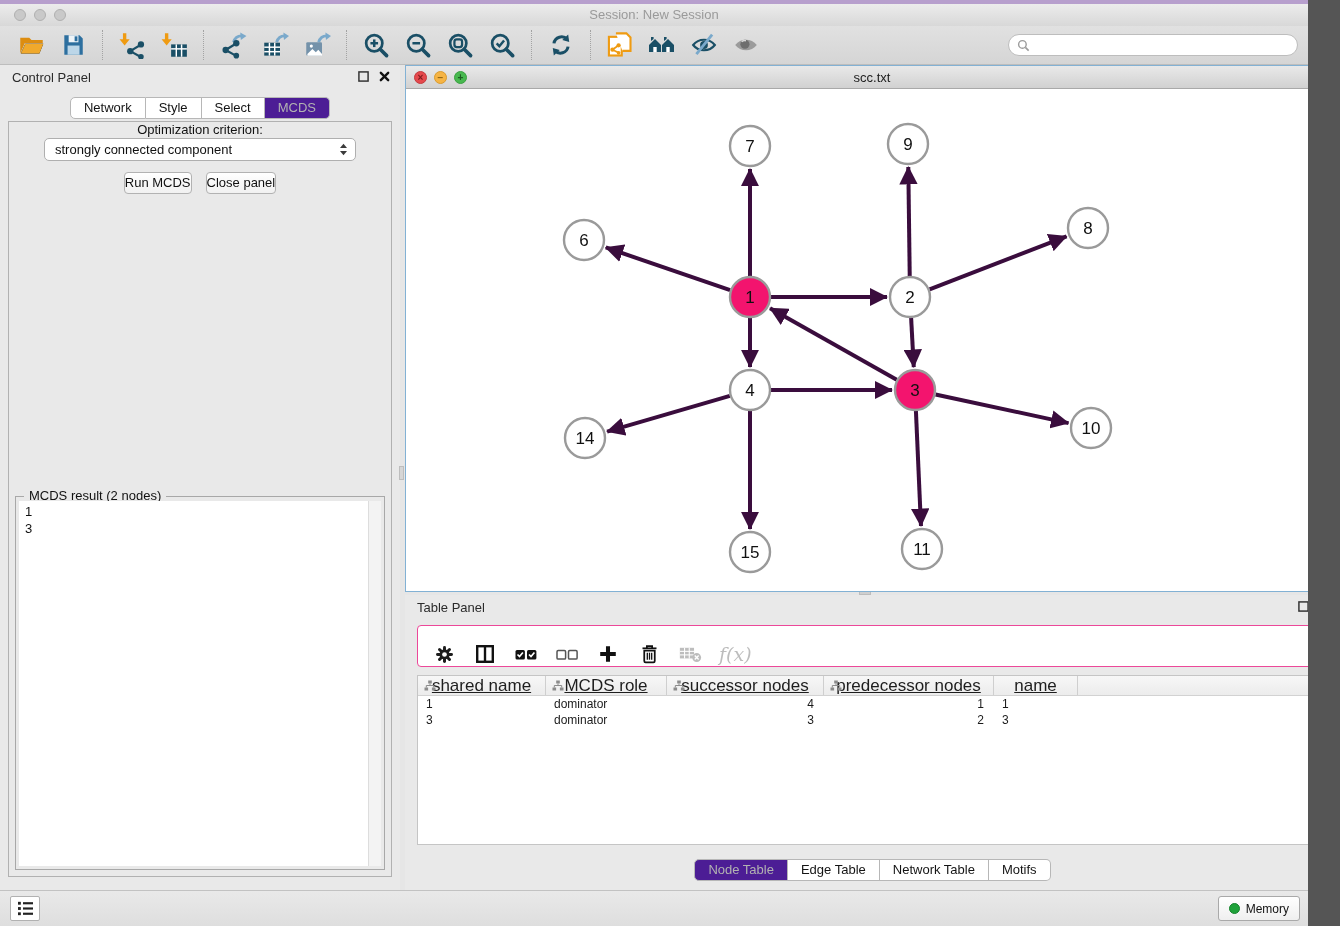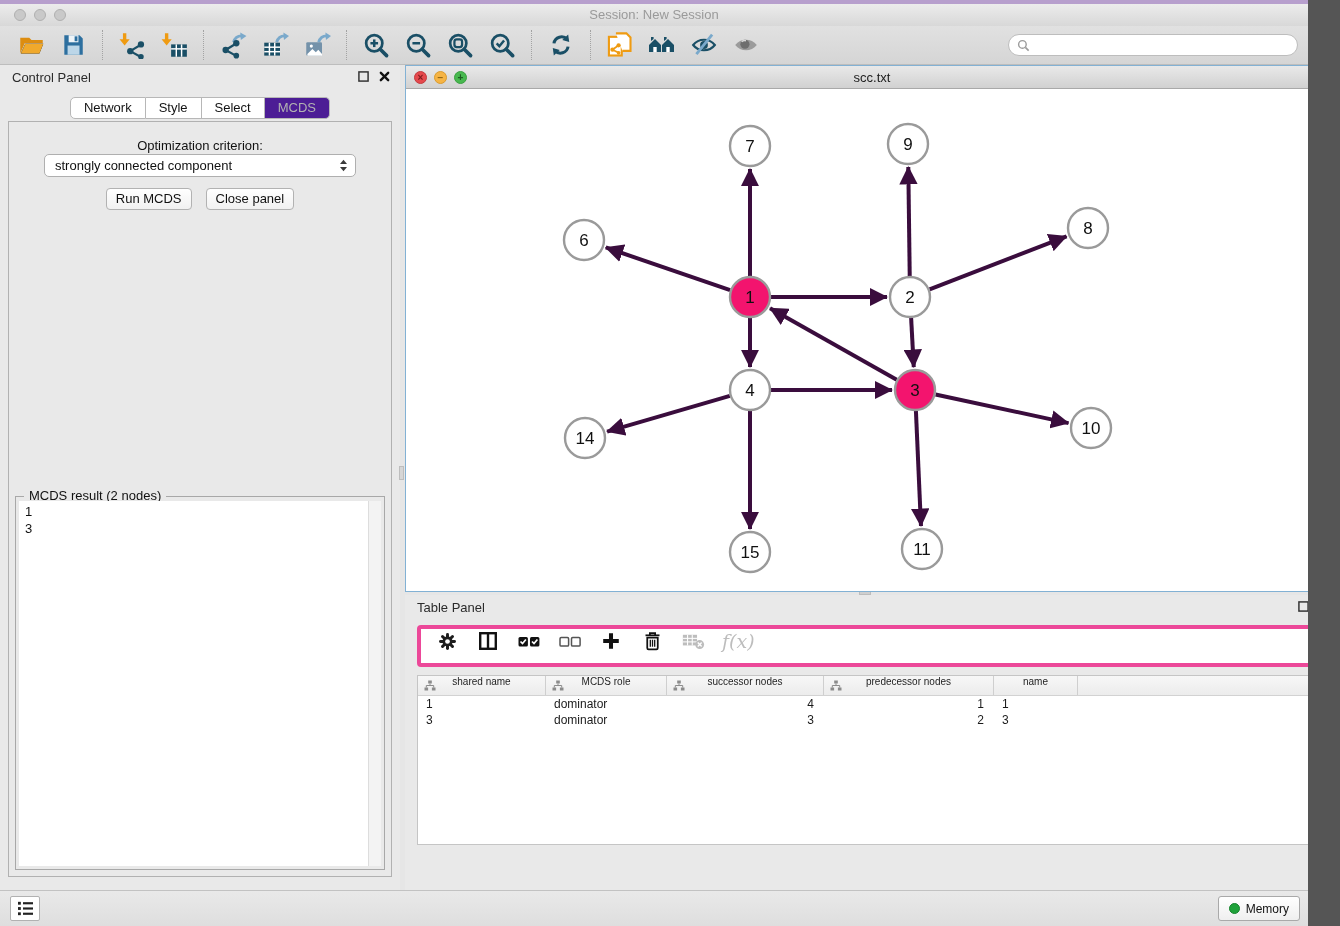--- a/index.html
+++ b/index.html
@@ -38,27 +38,27 @@
   .seg{display:flex;}
   .seg-tab{background:#fff;border:1px solid #b7b7b7;border-left:none;padding:2px 13px;
     font-size:13px;color:#141414;line-height:16px;cursor:default;}
   .seg-tab:first-child{border-left:1px solid #b7b7b7;border-radius:5px 0 0 5px;}
   .seg-tab:last-child{border-radius:0 5px 5px 0;}
   .seg-tab.active{background:#4c1d95;color:#b2b2b2;}
   
   .control-panel{position:absolute;left:0;top:65px;width:400px;height:825px;background:#e9e9e9;}
   .cp-tabs{position:absolute;top:32px;left:0;right:0;display:flex;justify-content:center;}
   .cp-box{position:absolute;left:8px;right:8px;top:56px;bottom:13px;border:1px solid #b1b1b1;background:#e9e9e9;}
-  .opt-label{margin-top:16px;text-align:center;font-size:13px;color:#111;}
+  .opt-label{text-align:center;font-size:13px;color:#111;}
   .dropdown{margin:1px auto 0;width:312px;height:23px;background:#fff;border:1px solid #afafaf;
     border-radius:5px;display:flex;align-items:center;padding:0 5px 0 10px;font-size:13px;color:#111;}
   .dd-stepper{margin-left:auto;display:flex;align-items:center;}
   .cp-buttons{display:flex;justify-content:center;gap:14px;margin-top:11px;}
   .mac-btn{background:linear-gradient(#ffffff,#f1f1f1);border:1px solid #b2b2b2;border-radius:4px;
-    font-size:13px;color:#111;padding:2px 9px;height:22px;line-height:16px;
+    font-size:13px;color:#111;padding:2px 0;height:22px;line-height:16px;
     font-family:"Liberation Sans",sans-serif;cursor:default;}
   .result-group{position:absolute;left:6px;right:6px;top:374px;bottom:6px;border:1px solid #a8a8a8;}
   .result-legend{position:absolute;top:-9px;left:8px;background:#e9e9e9;padding:0 5px;font-size:13px;color:#111;}
   .result-area{position:absolute;left:3px;right:3px;top:4px;bottom:3px;background:#fff;overflow:hidden;}
   .result-scroll{position:absolute;right:0;top:0;bottom:0;width:13px;background:#f3f3f3;border-left:1px solid #ddd;}
   .result-lines{padding:2px 6px;font-size:13px;line-height:17px;color:#111;}
   
   .network-window{position:absolute;left:405px;top:65px;width:934px;height:527px;
     border:1px solid #82b1d4;background:#fff;}
   .nw-titlebar{position:absolute;top:0;left:0;right:0;height:23px;
@@ -73,30 +73,30 @@
     text-align:center;font-size:13px;color:#1c1c1c;}
   .nw-canvas{position:absolute;left:0;right:0;top:23px;bottom:0;background:#fff;}
   
   .v-split-handle{position:absolute;left:399px;top:466px;width:5px;height:14px;
     background:#d6d6d6;border:1px solid #bdbdbd;}
   .h-split-handle{position:absolute;left:859px;top:591px;width:12px;height:4px;
     background:#cfcfcf;border:1px solid #bdbdbd;}
   
   .table-panel{position:absolute;left:405px;top:595px;width:935px;height:295px;background:#e9e9e9;}
   .tp-toolbar{position:absolute;top:30px;left:12px;right:12px;height:42px;background:#fff;
-    border:4px solid #ec4899;border-radius:4px;display:flex;align-items:flex-start;gap:17px;padding:0 14px;}
+    border:1px solid #ec4899;border-radius:4px;display:flex;align-items:flex-end;gap:17px;padding:0 14px;}
   .tp-tool{width:24px;height:24px;display:flex;align-items:center;justify-content:center;cursor:default;}
   .fx-label{font-family:"DejaVu Serif","Liberation Serif",serif;font-style:italic;
     font-size:19px;color:#bdbdbd;}
   .tp-table{position:absolute;top:80px;left:12px;right:12px;height:170px;background:#fff;
     border:1px solid #c5c5c5;overflow:hidden;}
   .t-header{display:flex;height:20px;background:linear-gradient(#f7f7f7,#ececec);
     border-bottom:1px solid #d2d2d2;}
-  .t-h-cell{position:relative;border-right:1px solid #cfcfcf;font-size:10px;color:#1e1e1e;
-    display:flex;align-items:flex-start;justify-content:center;flex:0 0 auto;}
+  .t-h-cell{position:relative;border-right:1px solid #cfcfcf;font-size:17px;color:#1e1e1e;
+    display:flex;align-items:flex-start;justify-content:center;flex:0 0 auto;text-decoration:underline;}
   .t-h-cell .tree-ic{position:absolute;left:6px;top:4px;}
   .t-row{display:flex;height:16px;font-size:12px;color:#1b1b1b;align-items:center;}
   .t-cell{flex:0 0 auto;display:flex;align-items:center;overflow:hidden;white-space:nowrap;}
   .t-cell.left{justify-content:flex-start;padding-left:8px;}
   .t-cell.right{justify-content:flex-end;padding-right:10px;}
   .tp-tabs{position:absolute;bottom:9px;left:0;right:0;display:flex;justify-content:center;}
   
   .statusbar{position:absolute;left:0;right:0;bottom:0;height:36px;
     background:linear-gradient(#e9e9e9,#dedede);border-top:1px solid #c2c2c2;}
   .list-btn{position:absolute;left:10px;top:5px;width:30px;height:25px;background:#fff;
@@ -535,20 +535,28 @@
           </div>
           <div class="t-row">
             <div class="t-cell left" style="width: 128px;">3</div>
             <div class="t-cell left" style="width: 121px;">dominator</div>
             <div class="t-cell right" style="width: 157px;">3</div>
             <div class="t-cell right" style="width: 170px;">2</div>
             <div class="t-cell left" style="width: 84px;">3</div>
           </div>
         </div>
     </div>
+    <div class="tp-tabs">
+        <span class="seg" id="tp-tabs">
+          <span class="seg-tab active">Node Table</span>
+          <span class="seg-tab">Edge Table</span>
+          <span class="seg-tab">Network Table</span>
+          <span class="seg-tab">Motifs</span>
+        </span>
+      </div>
   </div>
 
   <div class="statusbar">
     <span class="list-btn">
       <svg width="17" height="15" viewBox="0 0 20 18">
         <g fill="#222">
             <rect x="1" y="1" width="3.4" height="3.4"></rect>
             <rect x="1" y="7.3" width="3.4" height="3.4"></rect>
             <rect x="1" y="13.6" width="3.4" height="3.4"></rect>
           </g>

